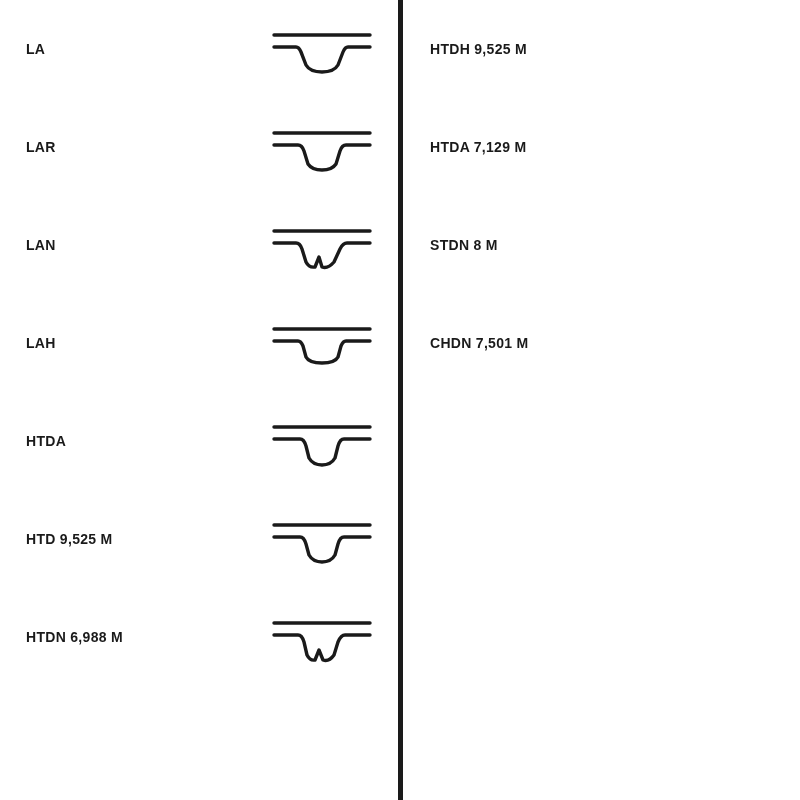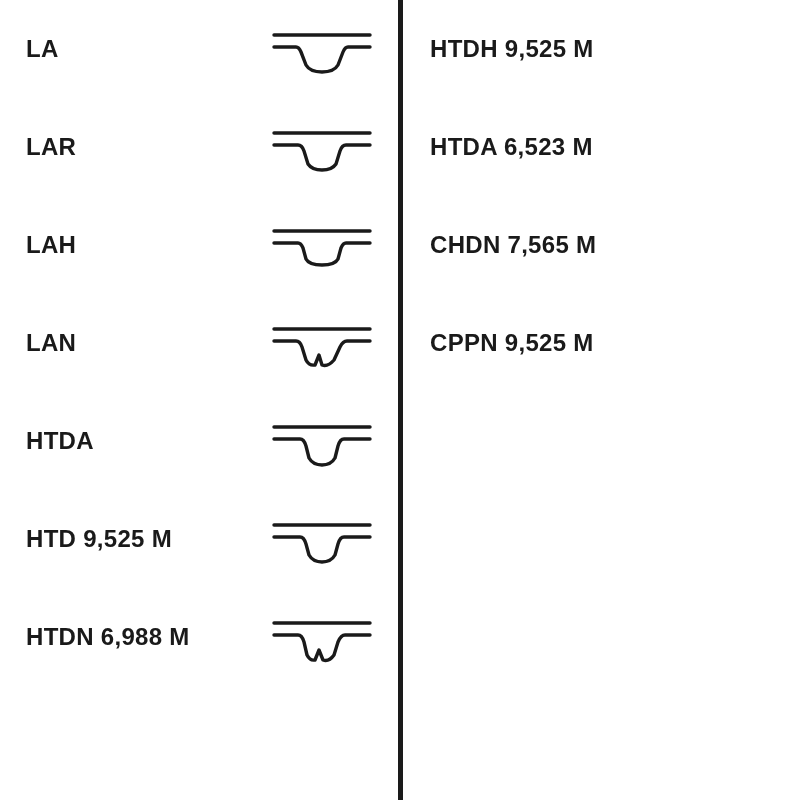--- a/index.html
+++ b/index.html
@@ -37,21 +37,21 @@
   .col-right { left: 404px; width: 345px; }
 
   .row {
     position: relative;
     height: 98px;
     display: flex;
     align-items: center;
     box-sizing: border-box;
   }
   .row-label {
-    font-size: 24px;
+    font-size: 14px;
     font-weight: bold;
     letter-spacing: 0.3px;
     white-space: nowrap;
   }
   .col-left .row-label { padding-left: 26px; }
   .col-right .row-label { padding-left: 26px; }
 
   .profile {
     position: absolute;
     top: 50%;
@@ -98,35 +98,35 @@
       <div class="row-label">LAR</div>
       <div class="profile">
         <svg viewBox="0 0 104 56" preserveAspectRatio="none">
           <line x1="4" y1="14" x2="100" y2="14"></line>
           <path d="M4 26 L28 26 Q32 26 34 32 L38 45 Q42 51 52 51 Q62 51 66 45 L70 32 Q72 26 76 26 L100 26"></path>
         </svg>
       </div>
     </div>
 
     <div class="row">
+      <div class="row-label">LAN</div>
+      <div class="profile">
+        <svg viewBox="0 0 104 56" preserveAspectRatio="none">
+          <line x1="4" y1="14" x2="100" y2="14"></line>
+          <path d="M4 26 L26 26 Q30 26 32 32 L36 45 Q39 51 45 50 L49 40 L52 50 Q58 52 64 45 L70 32 Q73 26 77 26 L100 26"></path>
+        </svg>
+      </div>
+    </div>
+
+    <div class="row">
       <div class="row-label">LAH</div>
       <div class="profile">
         <svg viewBox="0 0 104 56" preserveAspectRatio="none">
           <line x1="4" y1="14" x2="100" y2="14"></line>
           <path d="M4 26 L28 26 Q31 26 33 31 L36 42 Q39 48 52 48 Q65 48 68 42 L71 31 Q73 26 76 26 L100 26"></path>
-        </svg>
-      </div>
-    </div>
-
-    <div class="row">
-      <div class="row-label">LAN</div>
-      <div class="profile">
-        <svg viewBox="0 0 104 56" preserveAspectRatio="none">
-          <line x1="4" y1="14" x2="100" y2="14"></line>
-          <path d="M4 26 L26 26 Q30 26 32 32 L36 45 Q39 51 45 50 L49 40 L52 50 Q58 52 64 45 L70 32 Q73 26 77 26 L100 26"></path>
         </svg>
       </div>
     </div>
 
     <div class="row">
       <div class="row-label">HTDA</div>
       <div class="profile">
         <svg viewBox="0 0 104 56" preserveAspectRatio="none">
           <line x1="4" y1="14" x2="100" y2="14"></line>
           <path d="M4 26 L30 26 Q34 26 36 33 L39 45 Q43 52 52 52 Q61 52 65 45 L68 33 Q70 26 74 26 L100 26"></path>
@@ -158,33 +158,33 @@
   </div>
 
   <div class="column col-right">
 
     <div class="row">
       <div class="row-label">HTDH 9,525 M</div>
 
     </div>
 
     <div class="row">
-      <div class="row-label">HTDA 6,523 M</div>
+      <div class="row-label">HTDA 7,129 M</div>
 
     </div>
 
 
 
 
-
     <div class="row">
-      <div class="row-label">CHDN 7,565 M</div>
+      <div class="row-label">STDN 8 M</div>
 
     </div>
 
     <div class="row">
-      <div class="row-label">CPPN 9,525 M</div>
+      <div class="row-label">CHDN 7,501 M</div>
 
     </div>
+
 
   </div>
 
 </div>
 
 </body></html>

